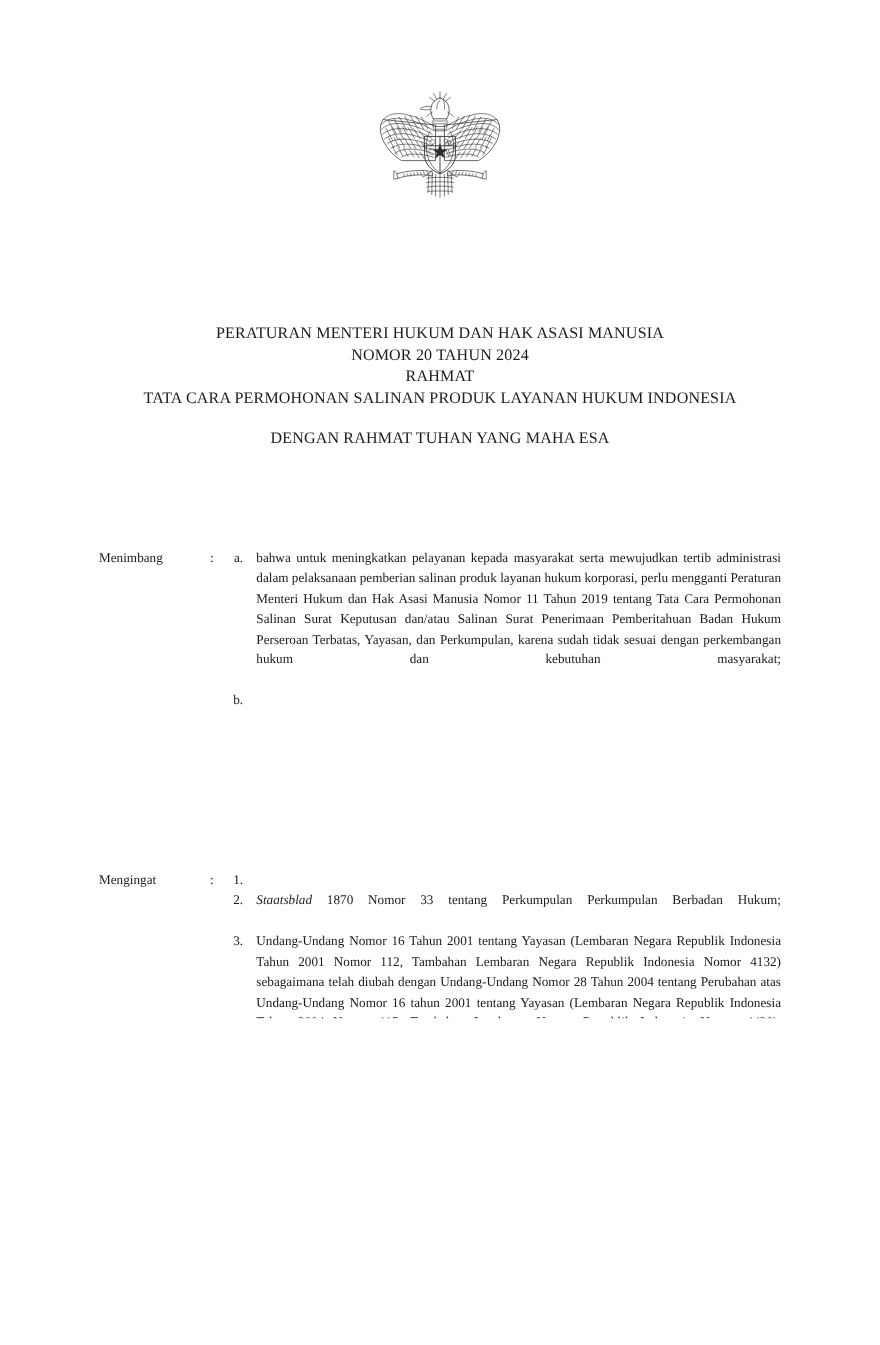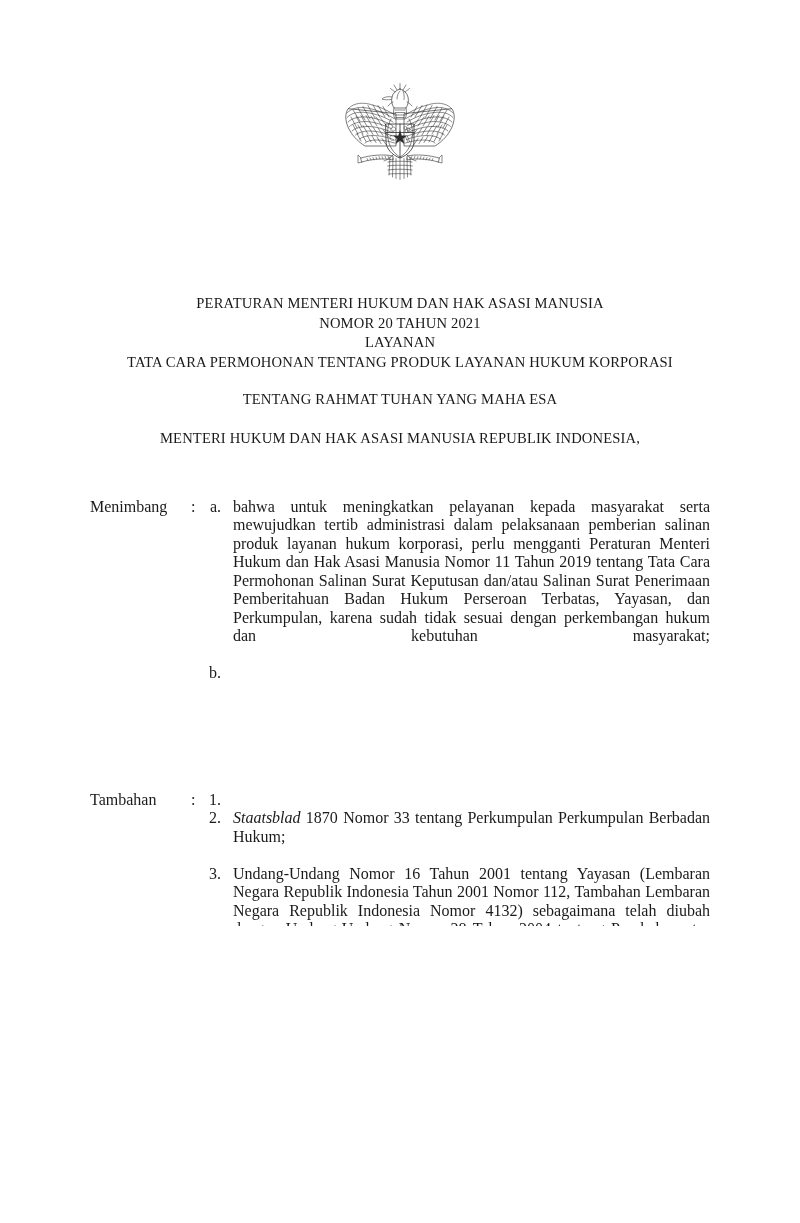--- a/index.html
+++ b/index.html
@@ -54,21 +54,21 @@
     white-space: nowrap;
   }
   .gap-1 { height: 18px; }
   .gap-2 { height: 19px; }
 
   
   .clause {
     position: absolute;
     left: 90px;
     width: 620px;
-    font-size: 16px;
+    font-size: 12px;
     line-height: 18.45px;
   }
   .clause-row {
     display: flex;
     align-items: flex-start;
   }
   .lbl {
     width: 101px;
     flex: 0 0 101px;
     white-space: nowrap;
@@ -189,27 +189,26 @@
 
           <path d="M52 153 l2 4 M58 152 l2 4 M64 151 l2 5 M70 150 l2 5 M76 149 l2 5 M82 149 l2 5 M88 148 l2 5 M94 148 l2 5" stroke-width="1"></path>
           <path d="M184 153 l-2 4 M178 152 l-2 4 M172 151 l-2 5 M166 150 l-2 5 M160 149 l-2 5 M154 149 l-2 5 M148 148 l-2 5 M142 148 l-2 5" stroke-width="1"></path>
         </g>
       </svg>
     </div>
   </div>
 
   <div class="title-block">
     <div class="title-line">PERATURAN MENTERI HUKUM DAN HAK ASASI MANUSIA</div>
-    <div class="title-line">NOMOR 20 TAHUN 2021</div>
-    <div class="title-line">LAYANAN</div>
-    <div class="title-line">TATA CARA PERMOHONAN TENTANG PRODUK LAYANAN HUKUM KORPORASI</div>
+    <div class="title-line">NOMOR 20 TAHUN 2024</div>
+    <div class="title-line">RAHMAT</div>
+    <div class="title-line">TATA CARA PERMOHONAN SALINAN PRODUK LAYANAN HUKUM INDONESIA</div>
     <div class="gap-1"></div>
-    <div class="title-line">TENTANG RAHMAT TUHAN YANG MAHA ESA</div>
+    <div class="title-line">DENGAN RAHMAT TUHAN YANG MAHA ESA</div>
     <div class="gap-2"></div>
-    <div class="title-line">MENTERI HUKUM DAN HAK ASASI MANUSIA REPUBLIK INDONESIA,</div>
   </div>
 
   <div class="clause" style="top:498px;">
 
     <div class="clause-row">
       <div class="lbl">Menimbang</div>
       <div class="colon">:</div>
       <div class="num">a.</div>
       <div class="txt justify-all">bahwa untuk meningkatkan pelayanan kepada masyarakat serta mewujudkan tertib administrasi dalam pelaksanaan pemberian salinan produk layanan hukum korporasi, perlu mengganti Peraturan Menteri Hukum dan Hak Asasi Manusia Nomor 11 Tahun 2019 tentang Tata Cara Permohonan Salinan Surat Keputusan dan/atau Salinan Surat Penerimaan Pemberitahuan Badan Hukum Perseroan Terbatas, Yayasan, dan Perkumpulan, karena sudah tidak sesuai dengan perkembangan hukum dan kebutuhan masyarakat;</div>
     </div>
@@ -218,21 +217,21 @@
       <div class="lbl"></div>
       <div class="colon"></div>
       <div class="num">b.</div>
     </div>
 
   </div>
 
   <div class="clause" style="top:791px;">
 
     <div class="clause-row">
-      <div class="lbl">Tambahan</div>
+      <div class="lbl">Mengingat</div>
       <div class="colon">:</div>
       <div class="num">1.</div>
     </div>
 
     <div class="clause-row">
       <div class="lbl"></div>
       <div class="colon"></div>
       <div class="num">2.</div>
       <div class="txt justify-all"><i class="ital">Staatsblad</i><span> 1870 Nomor 33 tentang Perkumpulan Perkumpulan Berbadan Hukum;</span></div>
     </div>

